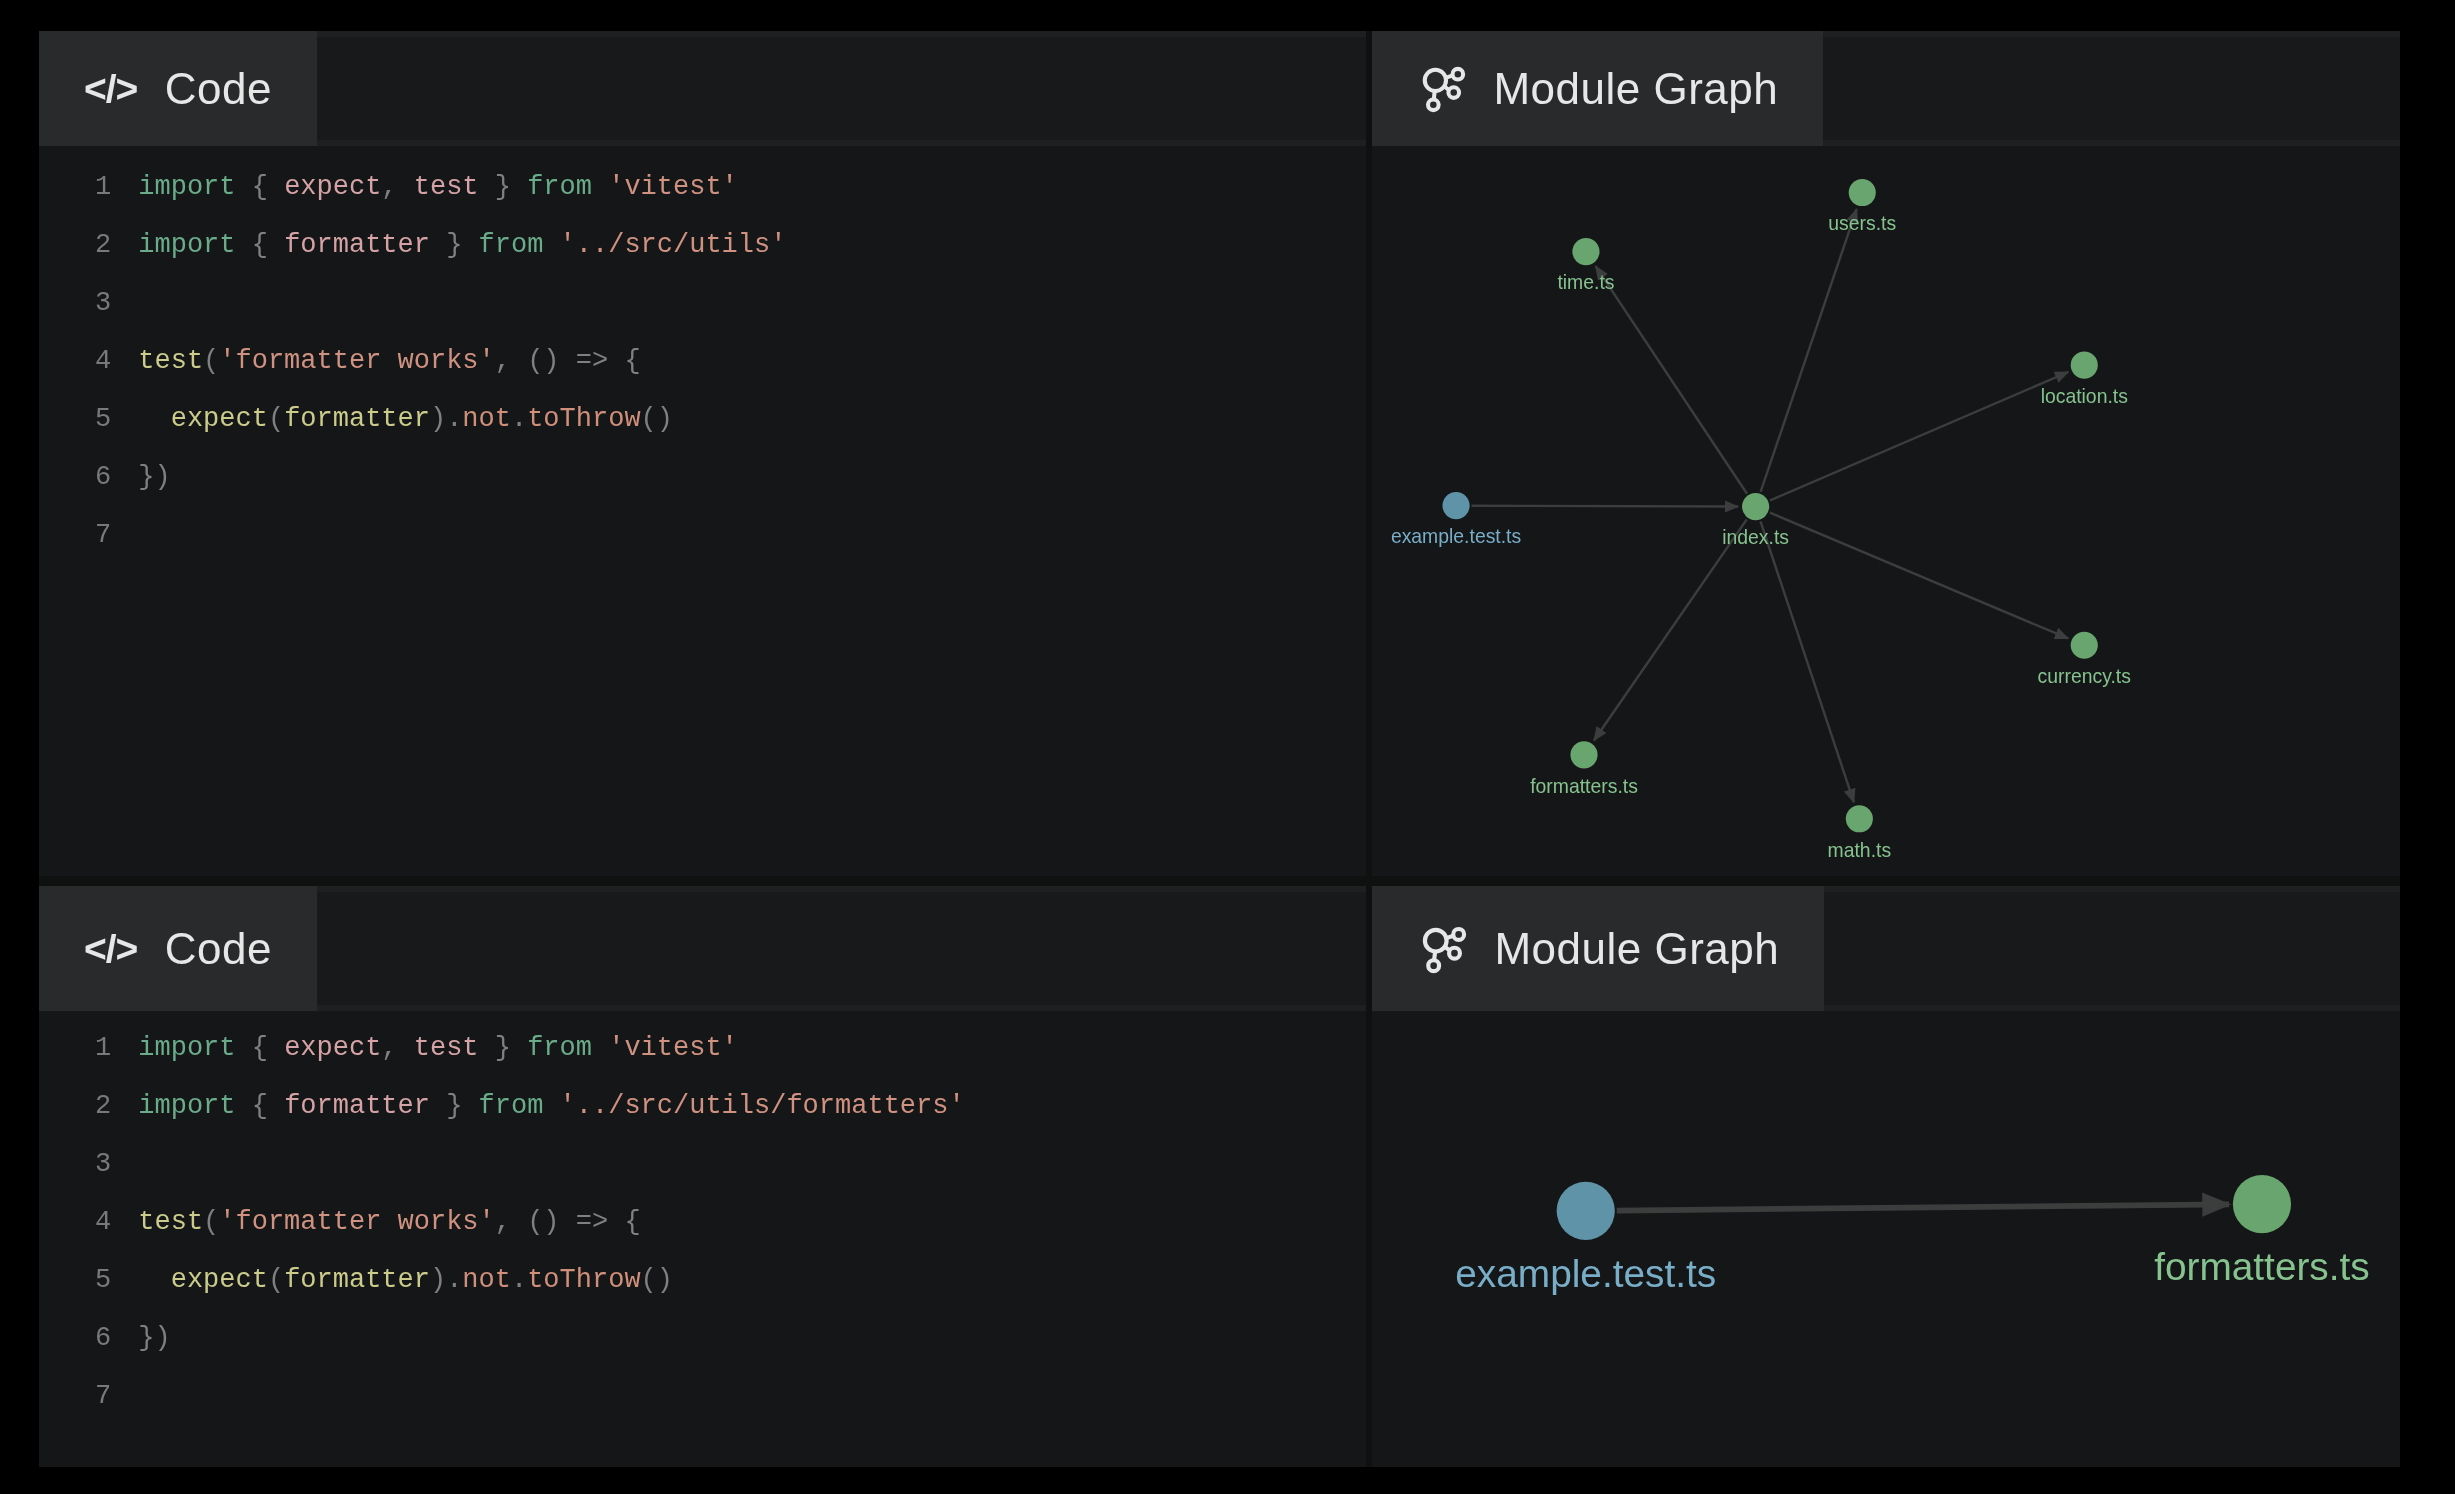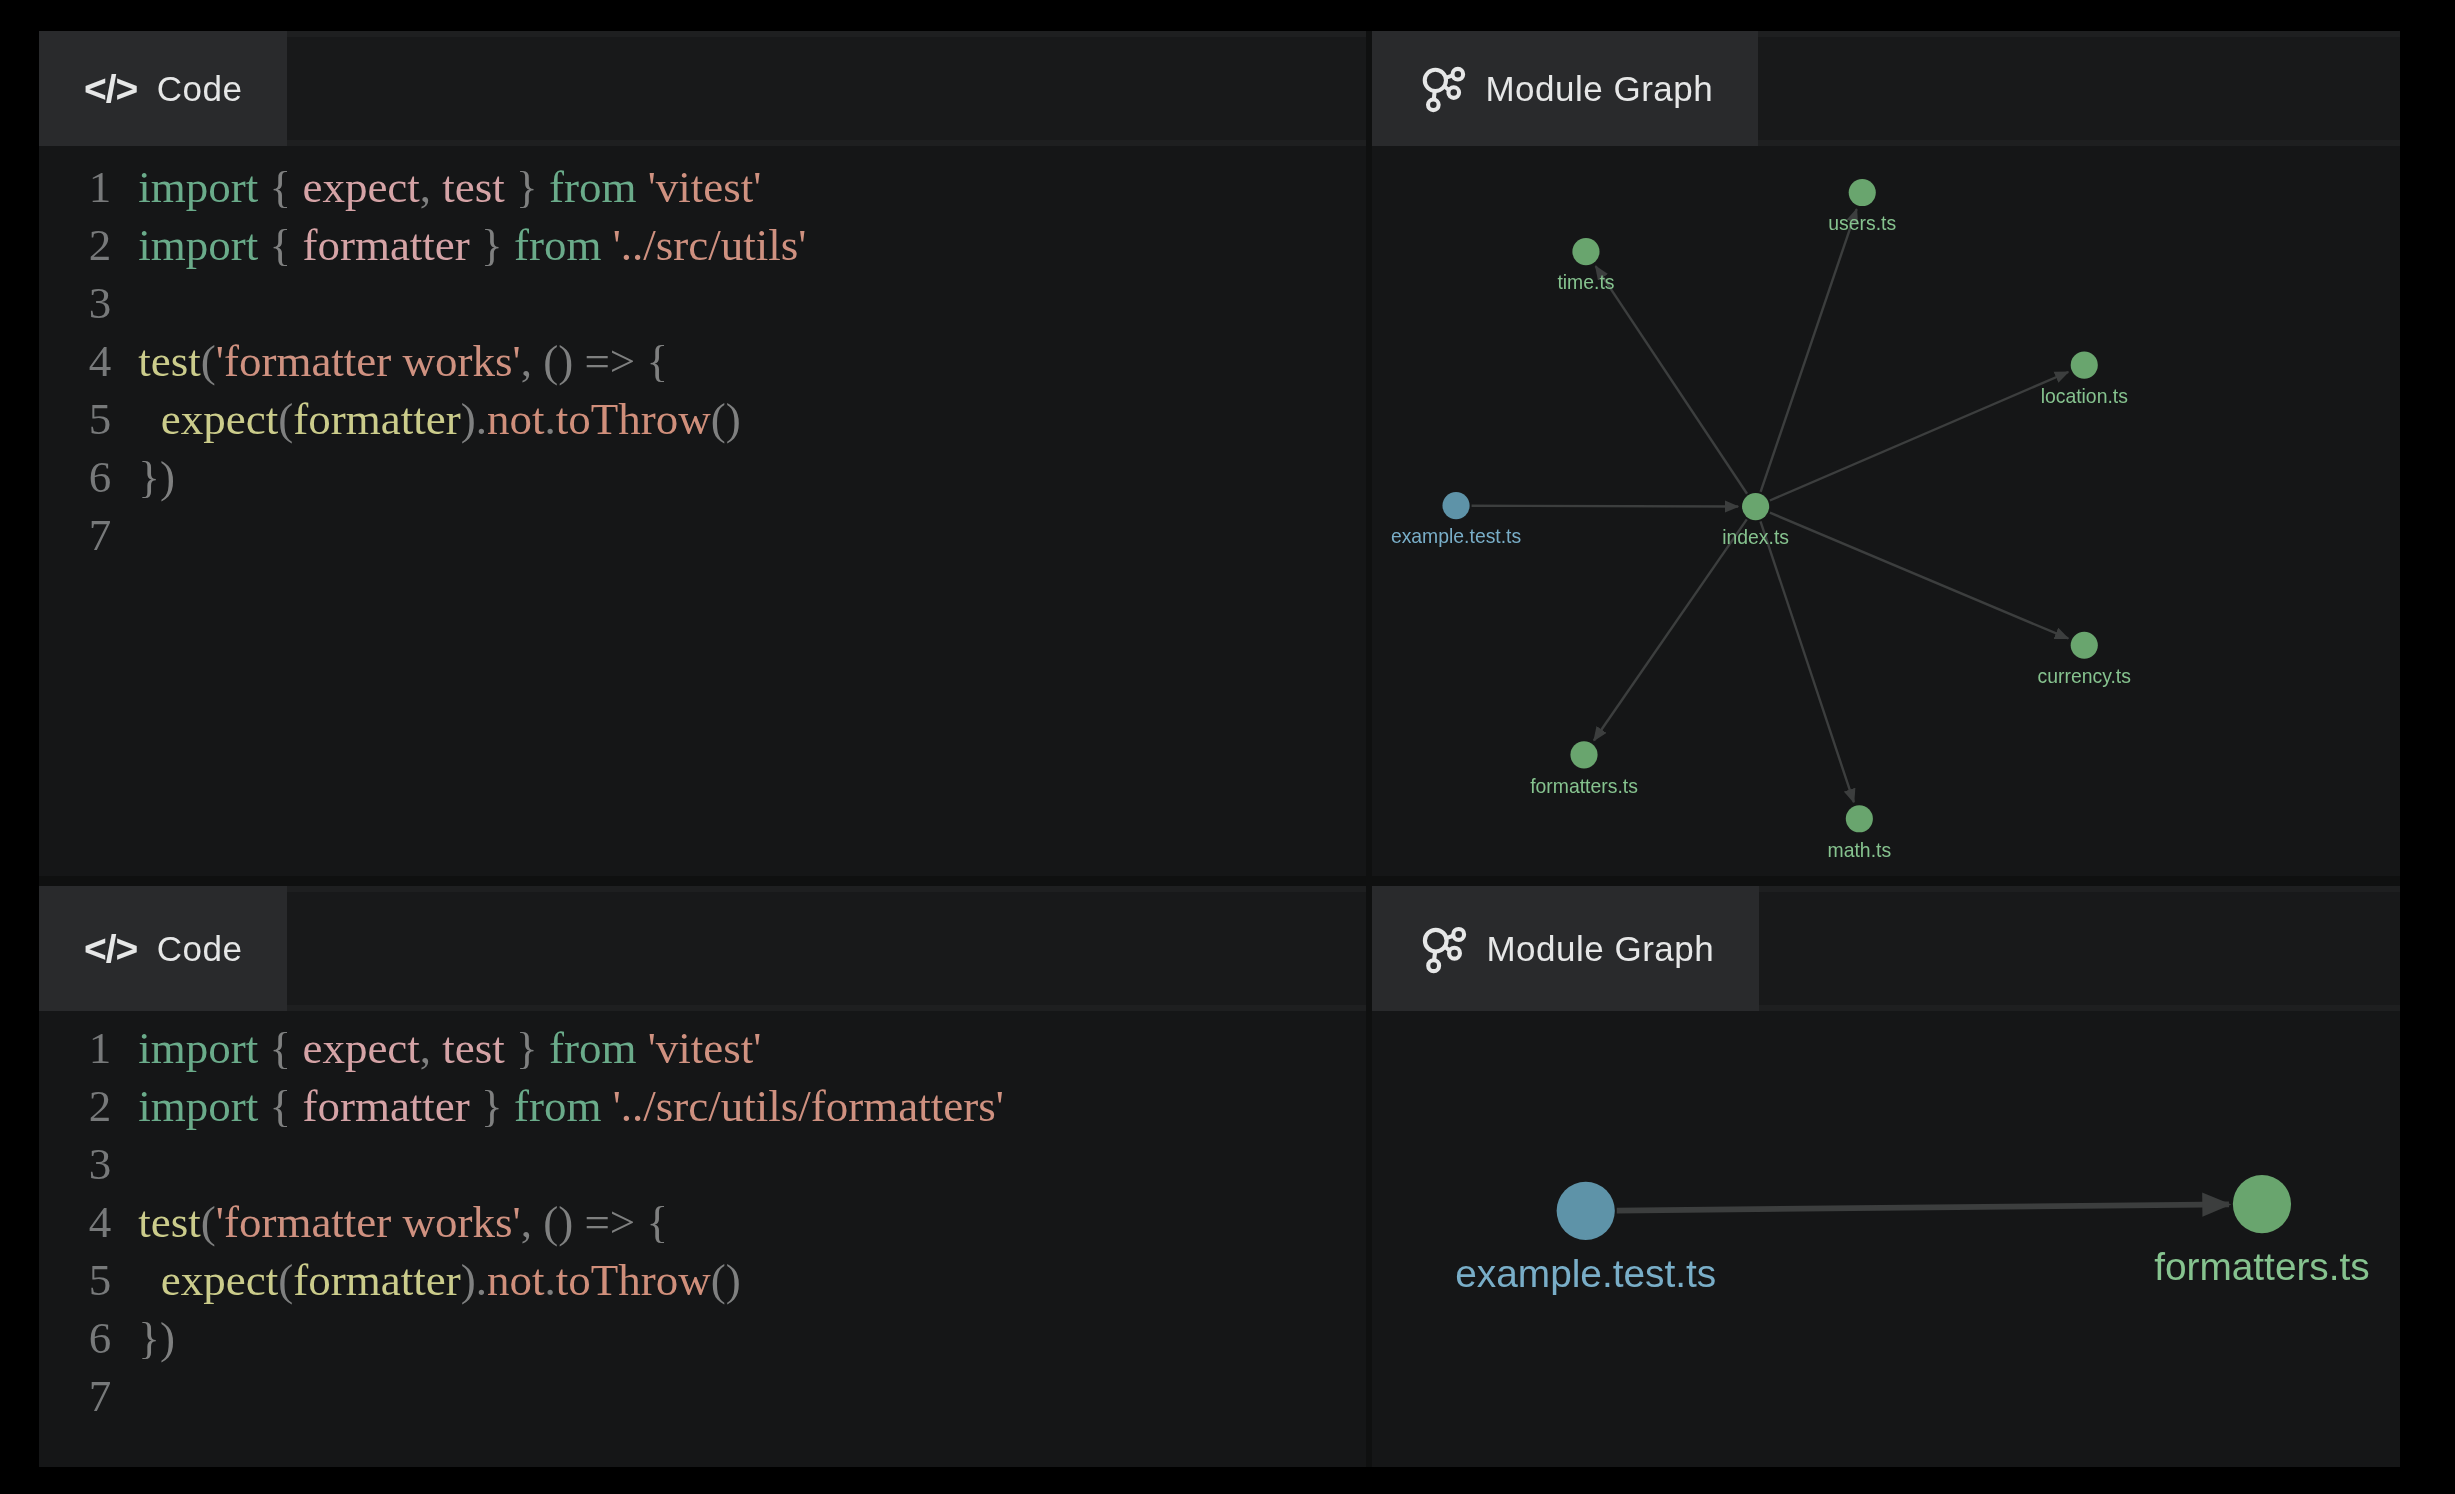--- a/index.html
+++ b/index.html
@@ -3,25 +3,25 @@
 <meta charset="utf-8">
 <style>
   html,body{margin:0;padding:0;background:#000;}
   .stage{position:relative;width:2455px;height:1494px;background:#000;overflow:hidden;
          font-family:"Liberation Sans",sans-serif;}
   .app-bg{position:absolute;left:39px;top:31px;width:2361px;height:1436px;background:#0f1010;}
   .panel{position:absolute;display:flex;flex-direction:column;}
   .phead{position:relative;display:flex;align-items:stretch;background:#1e1f20;flex:0 0 auto;}
   .tab{display:flex;align-items:center;gap:19.4px;background:#292a2c;padding:0 45px;flex:0 0 auto;}
   .phead-fill{flex:1 1 auto;background:#18191a;margin:5.8px 0;}
-  .tab-label{color:#e6e7e7;font-size:35px;letter-spacing:0.5px;white-space:nowrap;}
+  .tab-label{color:#e6e7e7;font-size:44px;letter-spacing:0.5px;white-space:nowrap;margin-left:8px;}
   .code-glyph{color:#e6e7e7;font-size:39px;font-weight:600;letter-spacing:-1px;}
   .content{flex:1 1 auto;background:#151617;overflow:hidden;position:relative;}
   
-  .code{font-family:Liberation Serif, serif;font-size:45px;line-height:58px;
+  .code{font-family:Liberation Mono, monospace;font-size:27px;line-height:58px;
         white-space:pre;}
   .code.pt12{padding-top:11.6px;} .code.pt8{padding-top:7.8px;}
   .cl{padding-left:21.3px;height:58px;}
   .ln{display:inline-block;width:51px;margin-right:27px;text-align:right;color:var(--syn-ln);}
   .tk-k{color:var(--syn-k);} .tk-v{color:var(--syn-v);} .tk-s{color:var(--syn-s);}
   .tk-f{color:var(--syn-f);} .tk-m{color:var(--syn-m);} .tk-p{color:var(--syn-p);}
   
   svg.graph{display:block;width:100%;height:100%;}
   svg.graph text{font-family:"Liberation Sans",sans-serif;text-anchor:middle;}
 </style>

